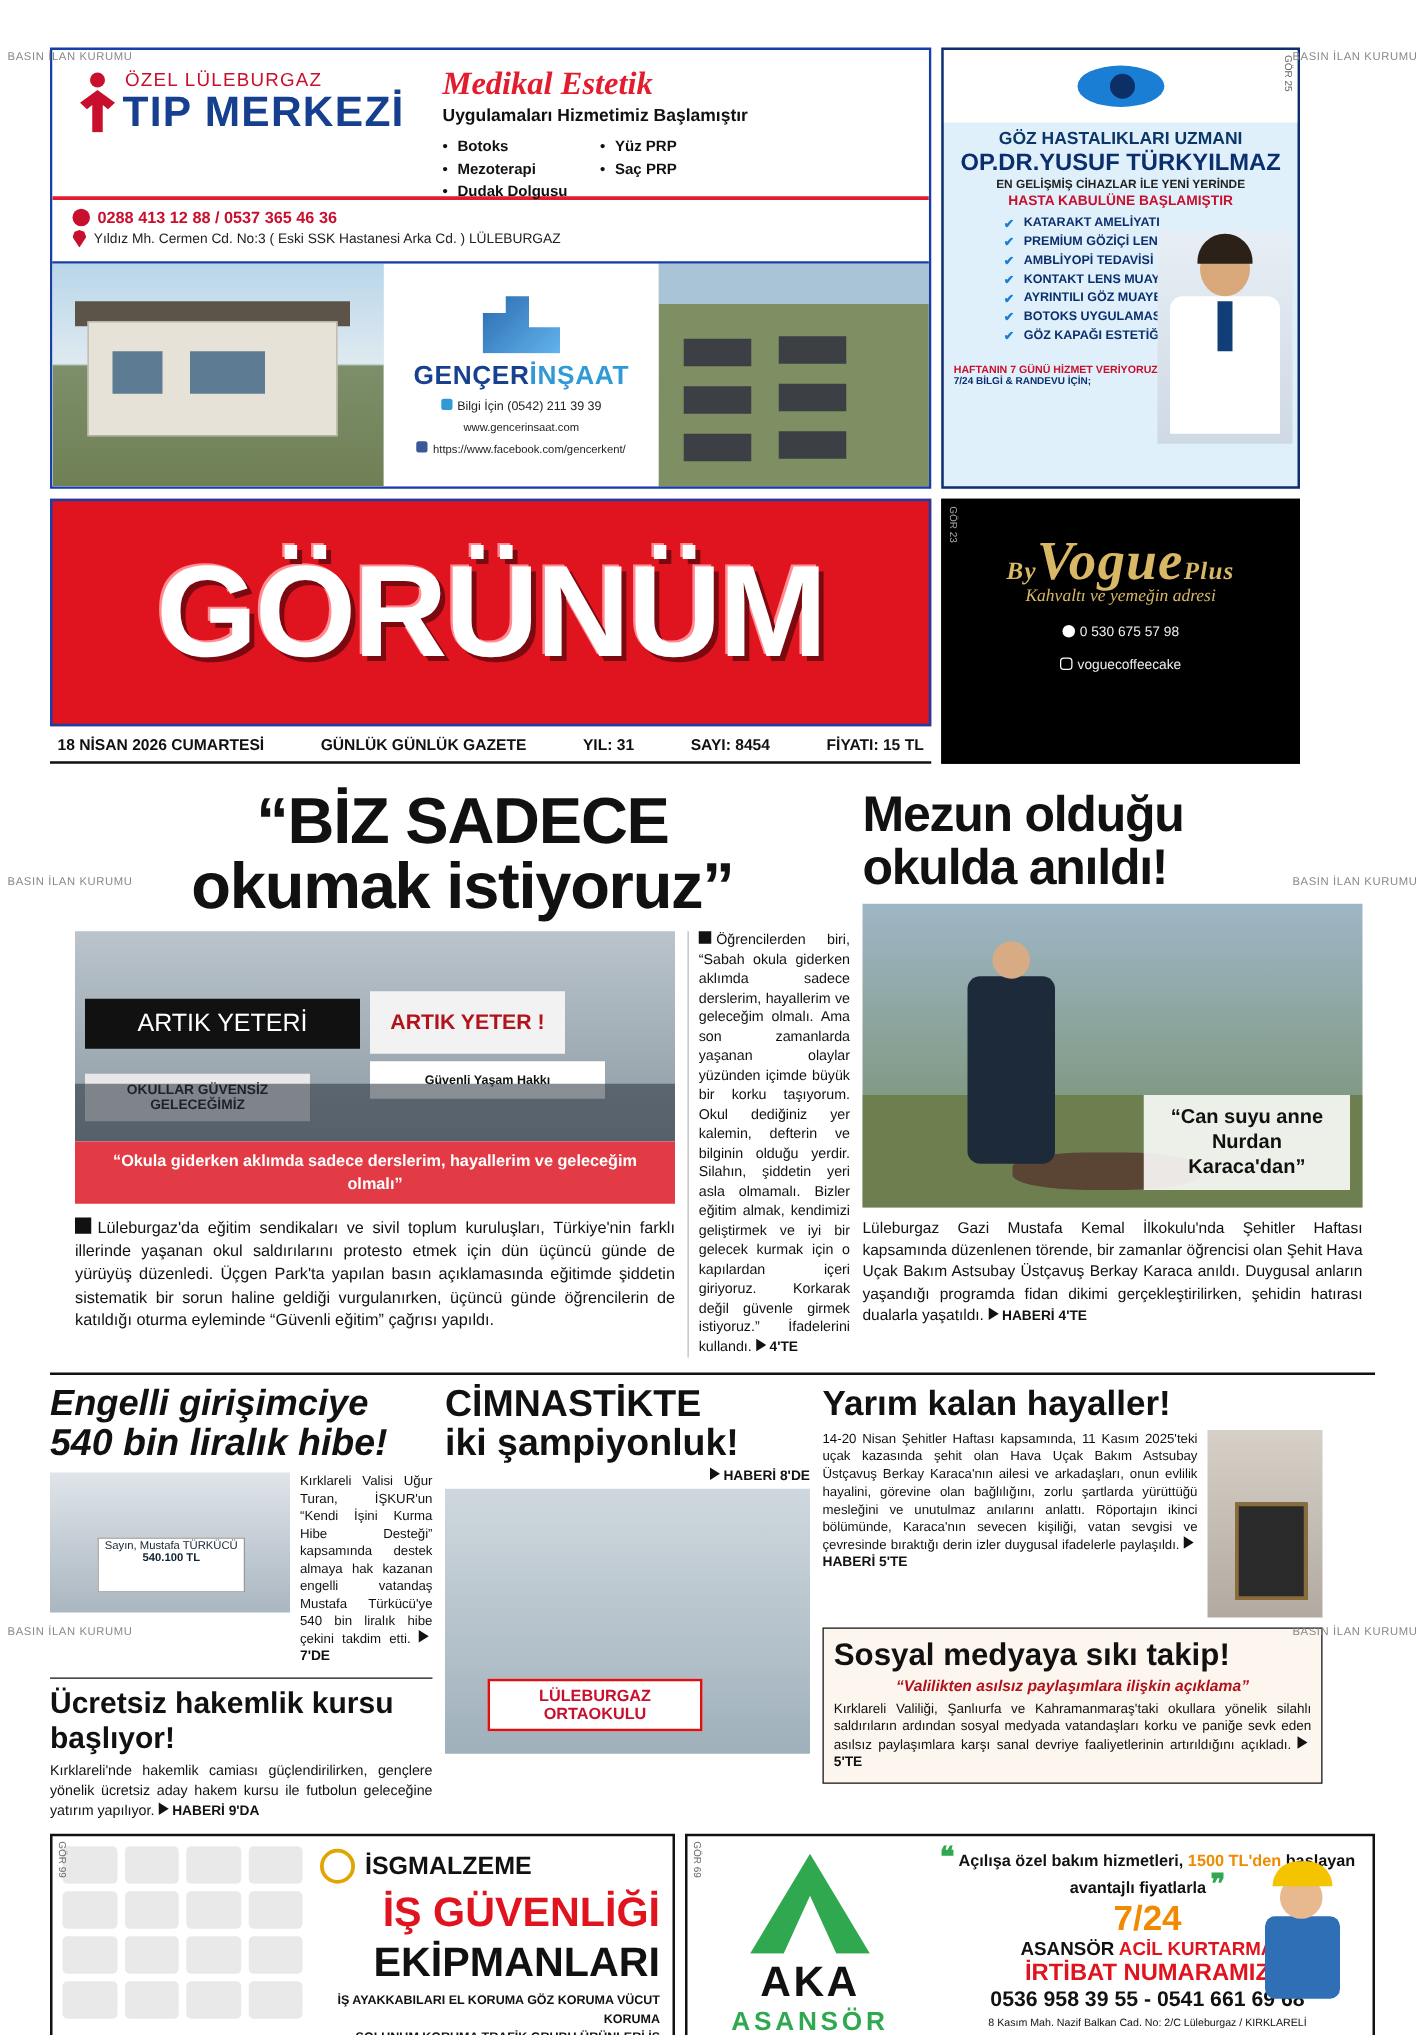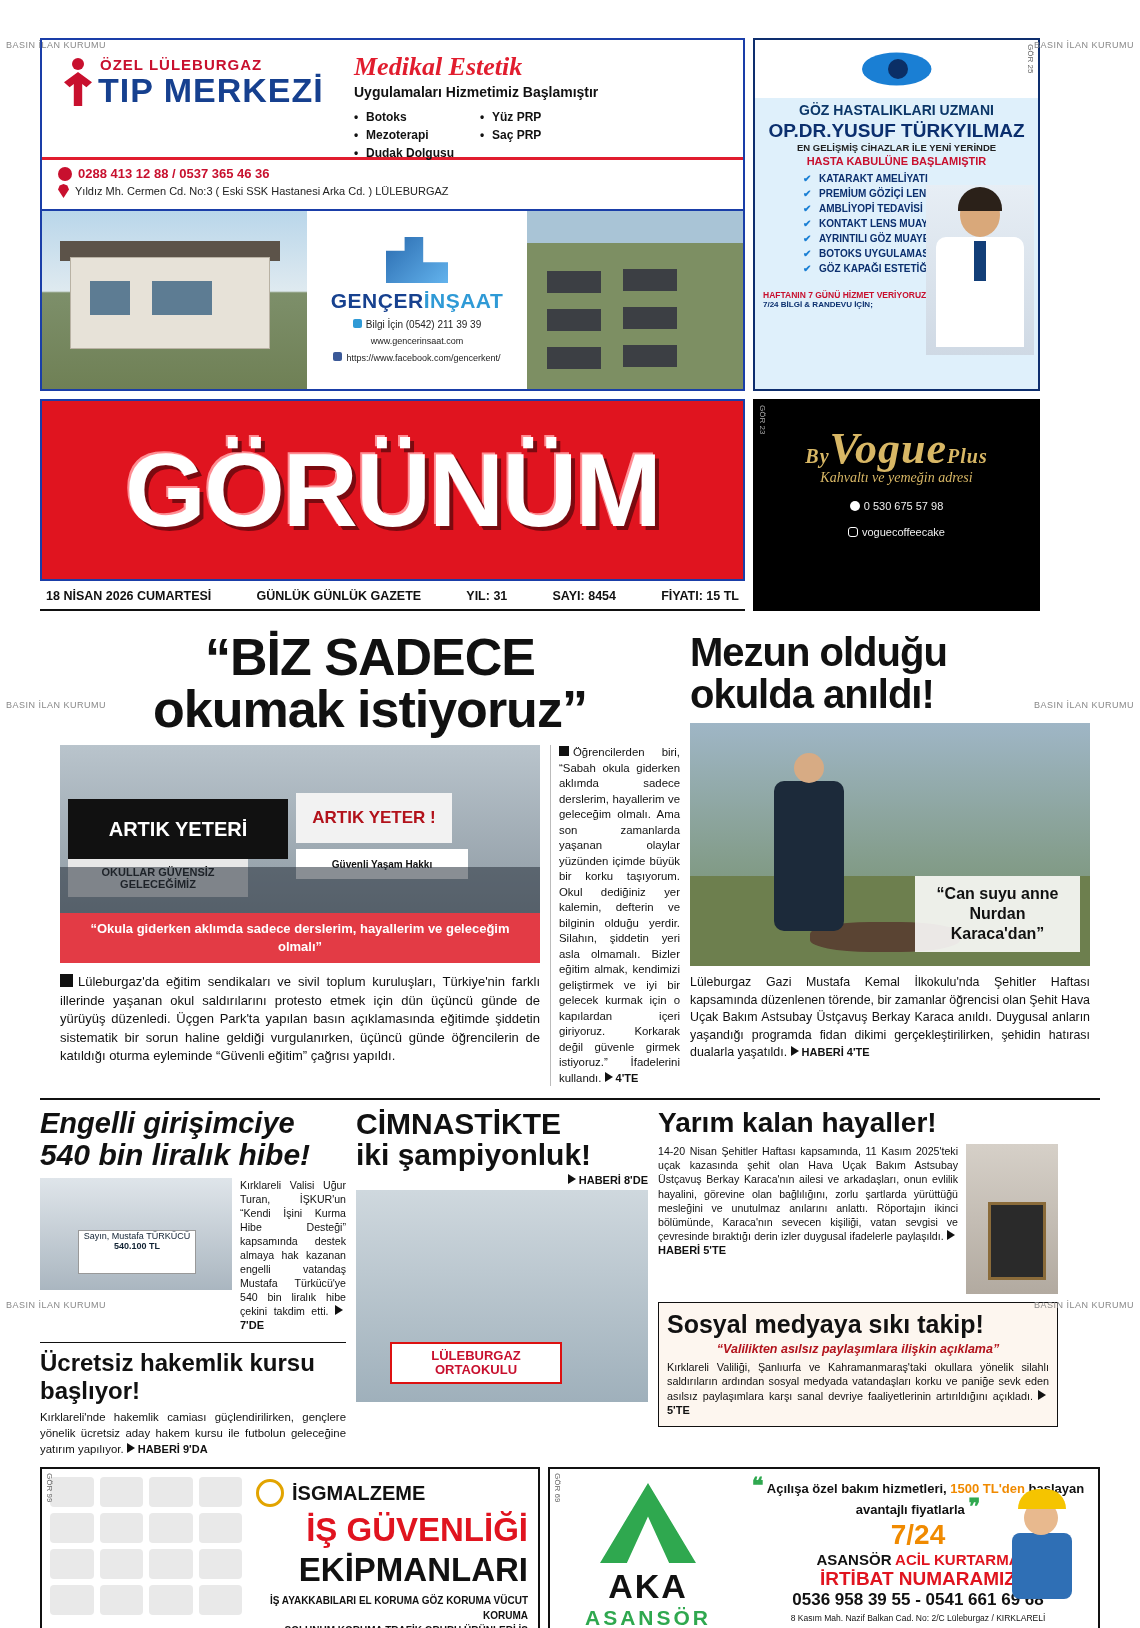--- a/index.html
+++ b/index.html
@@ -17,21 +17,21 @@
   
   .wm { position:absolute; font-size:9px; color:#888; letter-spacing:.5px; }
 
   
   .topads { display:flex; gap:8px; }
   .ad-left { width:705px; border:2px solid #1a3ea8; background:#fff; position:relative; }
   .ad-right { width:287px; border:2px solid #0e2e6e; background:#dff0fb; position:relative; overflow:hidden;}
 
   .tip-header { display:flex; background:#fff; height:120px; position:relative; border-bottom:3px solid #e11d2e;}
   .tip-logo { width:300px; padding:16px 10px 0 18px; }
-  .tip-logo .l1 { font-size:15px; font-weight:bold; color:#c8102e; letter-spacing:1px; padding-left:40px;}
+  .tip-logo .l1 { font-size:15px; font-weight:normal; color:#c8102e; letter-spacing:1px; padding-left:40px;}
   .tip-logo .l2 { font-size:34px; font-weight:bold; color:#16408f; letter-spacing:1px; padding-left:38px; line-height:34px;}
   .redman { position:absolute; left:22px; top:18px; width:28px; height:48px; }
   .redman:before{content:""; position:absolute; left:8px; top:0; width:12px; height:12px; border-radius:50%; background:#c8102e;}
   .redman:after{content:""; position:absolute; left:0; top:14px; width:28px; height:34px; background:#c8102e; clip-path:polygon(50% 0,100% 30%,80% 45%,65% 35%,65% 100%,35% 100%,35% 35%,20% 45%,0 30%);}
   .tip-mid { flex:1; padding:12px 8px 0 12px; }
   .tip-mid .me { font-size:26px; color:#e11d2e; font-style:italic; font-family:"Liberation Serif",serif; font-weight:bold;}
   .tip-mid .sub { font-size:14px; font-weight:bold; color:#111; margin-top:2px;}
   .tip-serv { display:flex; gap:26px; margin-top:10px; font-size:12px; font-weight:bold;}
   .tip-serv ul { list-style:none; margin:0; padding:0;}
   .tip-serv li { margin-bottom:4px; position:relative; padding-left:12px;}
@@ -99,24 +99,24 @@
   .vogue .vaddr small{display:block;font-size:11px;}
 
   
   .main-row{display:flex;gap:10px;margin-top:20px;padding-left:20px;}
   .left-main{width:620px;}
   .headline{font-size:52px;font-weight:bold;text-align:center;line-height:52px;letter-spacing:-1px;}
   .headline .l2{display:block;}
   .news-flex{display:flex;gap:10px;margin-top:10px;}
   .news-photo{width:480px;}
   .ph-proto{width:100%;height:168px;background:linear-gradient(#b9c4cc,#8e9aa3);position:relative;overflow:hidden;}
-  .ph-proto .banner{position:absolute;left:8px;top:54px;width:220px;height:60px;background:#111;color:#fff;font-weight:bold;font-size:20px;display:flex;align-items:center;justify-content:center;}
+  .ph-proto .banner{position:absolute;left:8px;top:54px;width:220px;height:40px;background:#111;color:#fff;font-weight:normal;font-size:20px;display:flex;align-items:center;justify-content:center;}
   .ph-proto .b2{position:absolute;left:236px;top:48px;width:156px;height:50px;background:#f2f2f2;color:#b2121b;font-weight:bold;font-size:17px;display:flex;align-items:center;justify-content:center;}
   .ph-proto .b3{position:absolute;left:8px;top:114px;width:180px;height:38px;background:#e8e8e8;color:#111;font-size:11px;font-weight:bold;display:flex;align-items:center;justify-content:center;text-align:center;}
-  .ph-proto .b4{position:absolute;left:236px;top:104px;width:172px;height:30px;background:#fff;color:#111;font-size:10px;font-weight:bold;display:flex;align-items:center;justify-content:center;}
+  .ph-proto .b4{position:absolute;left:236px;top:104px;width:188px;height:30px;background:#fff;color:#111;font-size:10px;font-weight:bold;display:flex;align-items:center;justify-content:center;}
   .ph-proto .crowd{position:absolute;left:0;right:0;bottom:0;height:46px;background:rgba(40,50,60,.55);}
   .cap-quote{background:#e33b45;color:#fff;font-weight:bold;font-size:13px;text-align:center;padding:7px 8px;line-height:18px;}
   .lead{font-size:13px;line-height:18.5px;text-align:justify;margin-top:10px;}
   .lead .sq{display:inline-block;width:13px;height:13px;background:#111;margin-right:5px;vertical-align:-1px;}
   .side-col{width:130px;font-size:11.4px;line-height:15.5px;text-align:justify;border-left:1px solid #bbb;padding-left:8px;}
   .side-col .sq{display:inline-block;width:10px;height:10px;background:#111;margin-right:4px;}
   .ref{font-weight:bold;font-size:11px;}
   .tri{display:inline-block;width:0;height:0;border-left:8px solid #111;border-top:5px solid transparent;border-bottom:5px solid transparent;margin-right:3px;vertical-align:0px;}
 
   .right-main{width:400px;}

